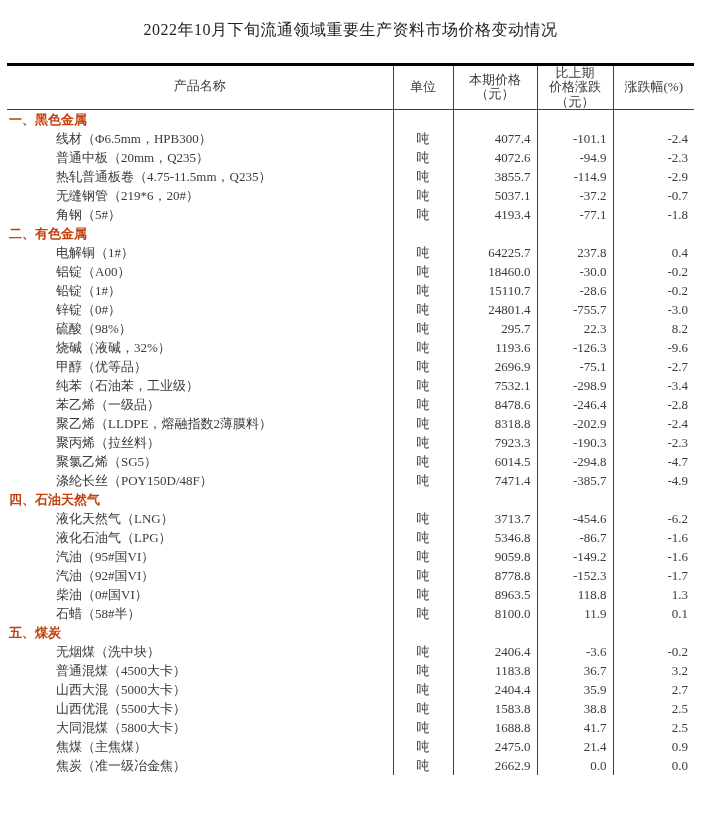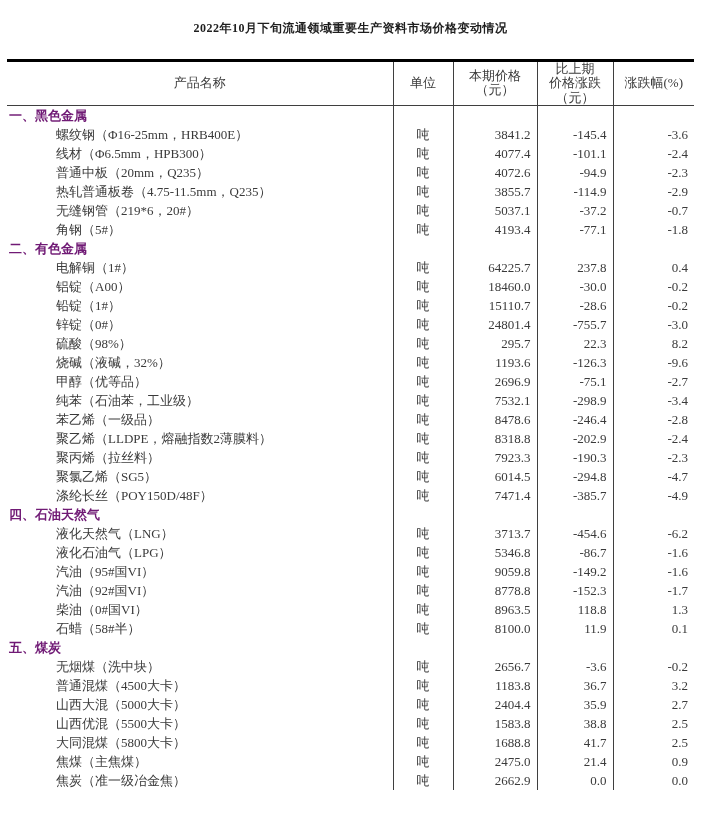--- a/index.html
+++ b/index.html
@@ -6,22 +6,22 @@
   html, body {
     width: 701px;
     background: #ffffff;
     font-family: "Liberation Serif", "DejaVu Serif", serif;
     color: #333333;
     overflow: hidden;
   }
   body { height: 829px; }
   .title {
     text-align: center;
-    font-weight: bold;
-    font-size: 12px;
+    font-weight: normal;
+    font-size: 16px;
     color: #1f1f1f;
     padding-top: 20px;
     letter-spacing: 0.5px;
   }
   table.price-table {
     border-collapse: collapse;
     table-layout: fixed;
     width: 687px;
     margin: 22px 0 0 7px;
   }
@@ -33,34 +33,34 @@
     font-weight: normal;
     font-size: 13px;
     color: #3a3a3a;
     text-align: center;
     vertical-align: middle;
     height: 42px;
     line-height: 1.1;
     white-space: pre-line;
     border-left: 1px solid #3f3f3f;
   }
-  th:first-child { border-left: none; }
+  th:first-child { border-left: none; font-family: Liberation Mono, monospace; }
   td {
     height: 19px;
     line-height: 19px;
     font-size: 13px;
     color: #3a3a3a;
     border-left: 1px solid #3f3f3f;
     overflow: hidden;
     white-space: nowrap;
   }
   td:first-child { border-left: none; }
   td.product { padding-left: 2px; }
   td.item-name { padding-left: 49px; }
-  td.section-name { font-weight: bold; color: #701a75; }
+  td.section-name { font-weight: bold; color: #c2410c; }
   td.unit { text-align: center; }
   td.num { text-align: right; padding-right: 6px; }
 </style>
 </head>
 <body>
 
 <div class="page">
   <h1 class="title">2022年10月下旬流通领域重要生产资料市场价格变动情况</h1>
 
   <table class="price-table">
@@ -85,27 +85,20 @@
     </thead>
     <tbody>
         <tr class="section-row">
           <td class="product section-name">一、黑色金属</td>
           <td class="unit"></td>
           <td class="num"></td>
           <td class="num"></td>
           <td class="num"></td>
         </tr>
         <tr class="item-row">
-          <td class="product item-name">螺纹钢（Φ16-25mm，HRB400E）</td>
-          <td class="unit">吨</td>
-          <td class="num">3841.2</td>
-          <td class="num">-145.4</td>
-          <td class="num">-3.6</td>
-        </tr>
-        <tr class="item-row">
           <td class="product item-name">线材（Φ6.5mm，HPB300）</td>
           <td class="unit">吨</td>
           <td class="num">4077.4</td>
           <td class="num">-101.1</td>
           <td class="num">-2.4</td>
         </tr>
         <tr class="item-row">
           <td class="product item-name">普通中板（20mm，Q235）</td>
           <td class="unit">吨</td>
           <td class="num">4072.6</td>
@@ -283,21 +276,21 @@
         <tr class="section-row">
           <td class="product section-name">五、煤炭</td>
           <td class="unit"></td>
           <td class="num"></td>
           <td class="num"></td>
           <td class="num"></td>
         </tr>
         <tr class="item-row">
           <td class="product item-name">无烟煤（洗中块）</td>
           <td class="unit">吨</td>
-          <td class="num">2656.7</td>
+          <td class="num">2406.4</td>
           <td class="num">-3.6</td>
           <td class="num">-0.2</td>
         </tr>
         <tr class="item-row">
           <td class="product item-name">普通混煤（4500大卡）</td>
           <td class="unit">吨</td>
           <td class="num">1183.8</td>
           <td class="num">36.7</td>
           <td class="num">3.2</td>
         </tr>

